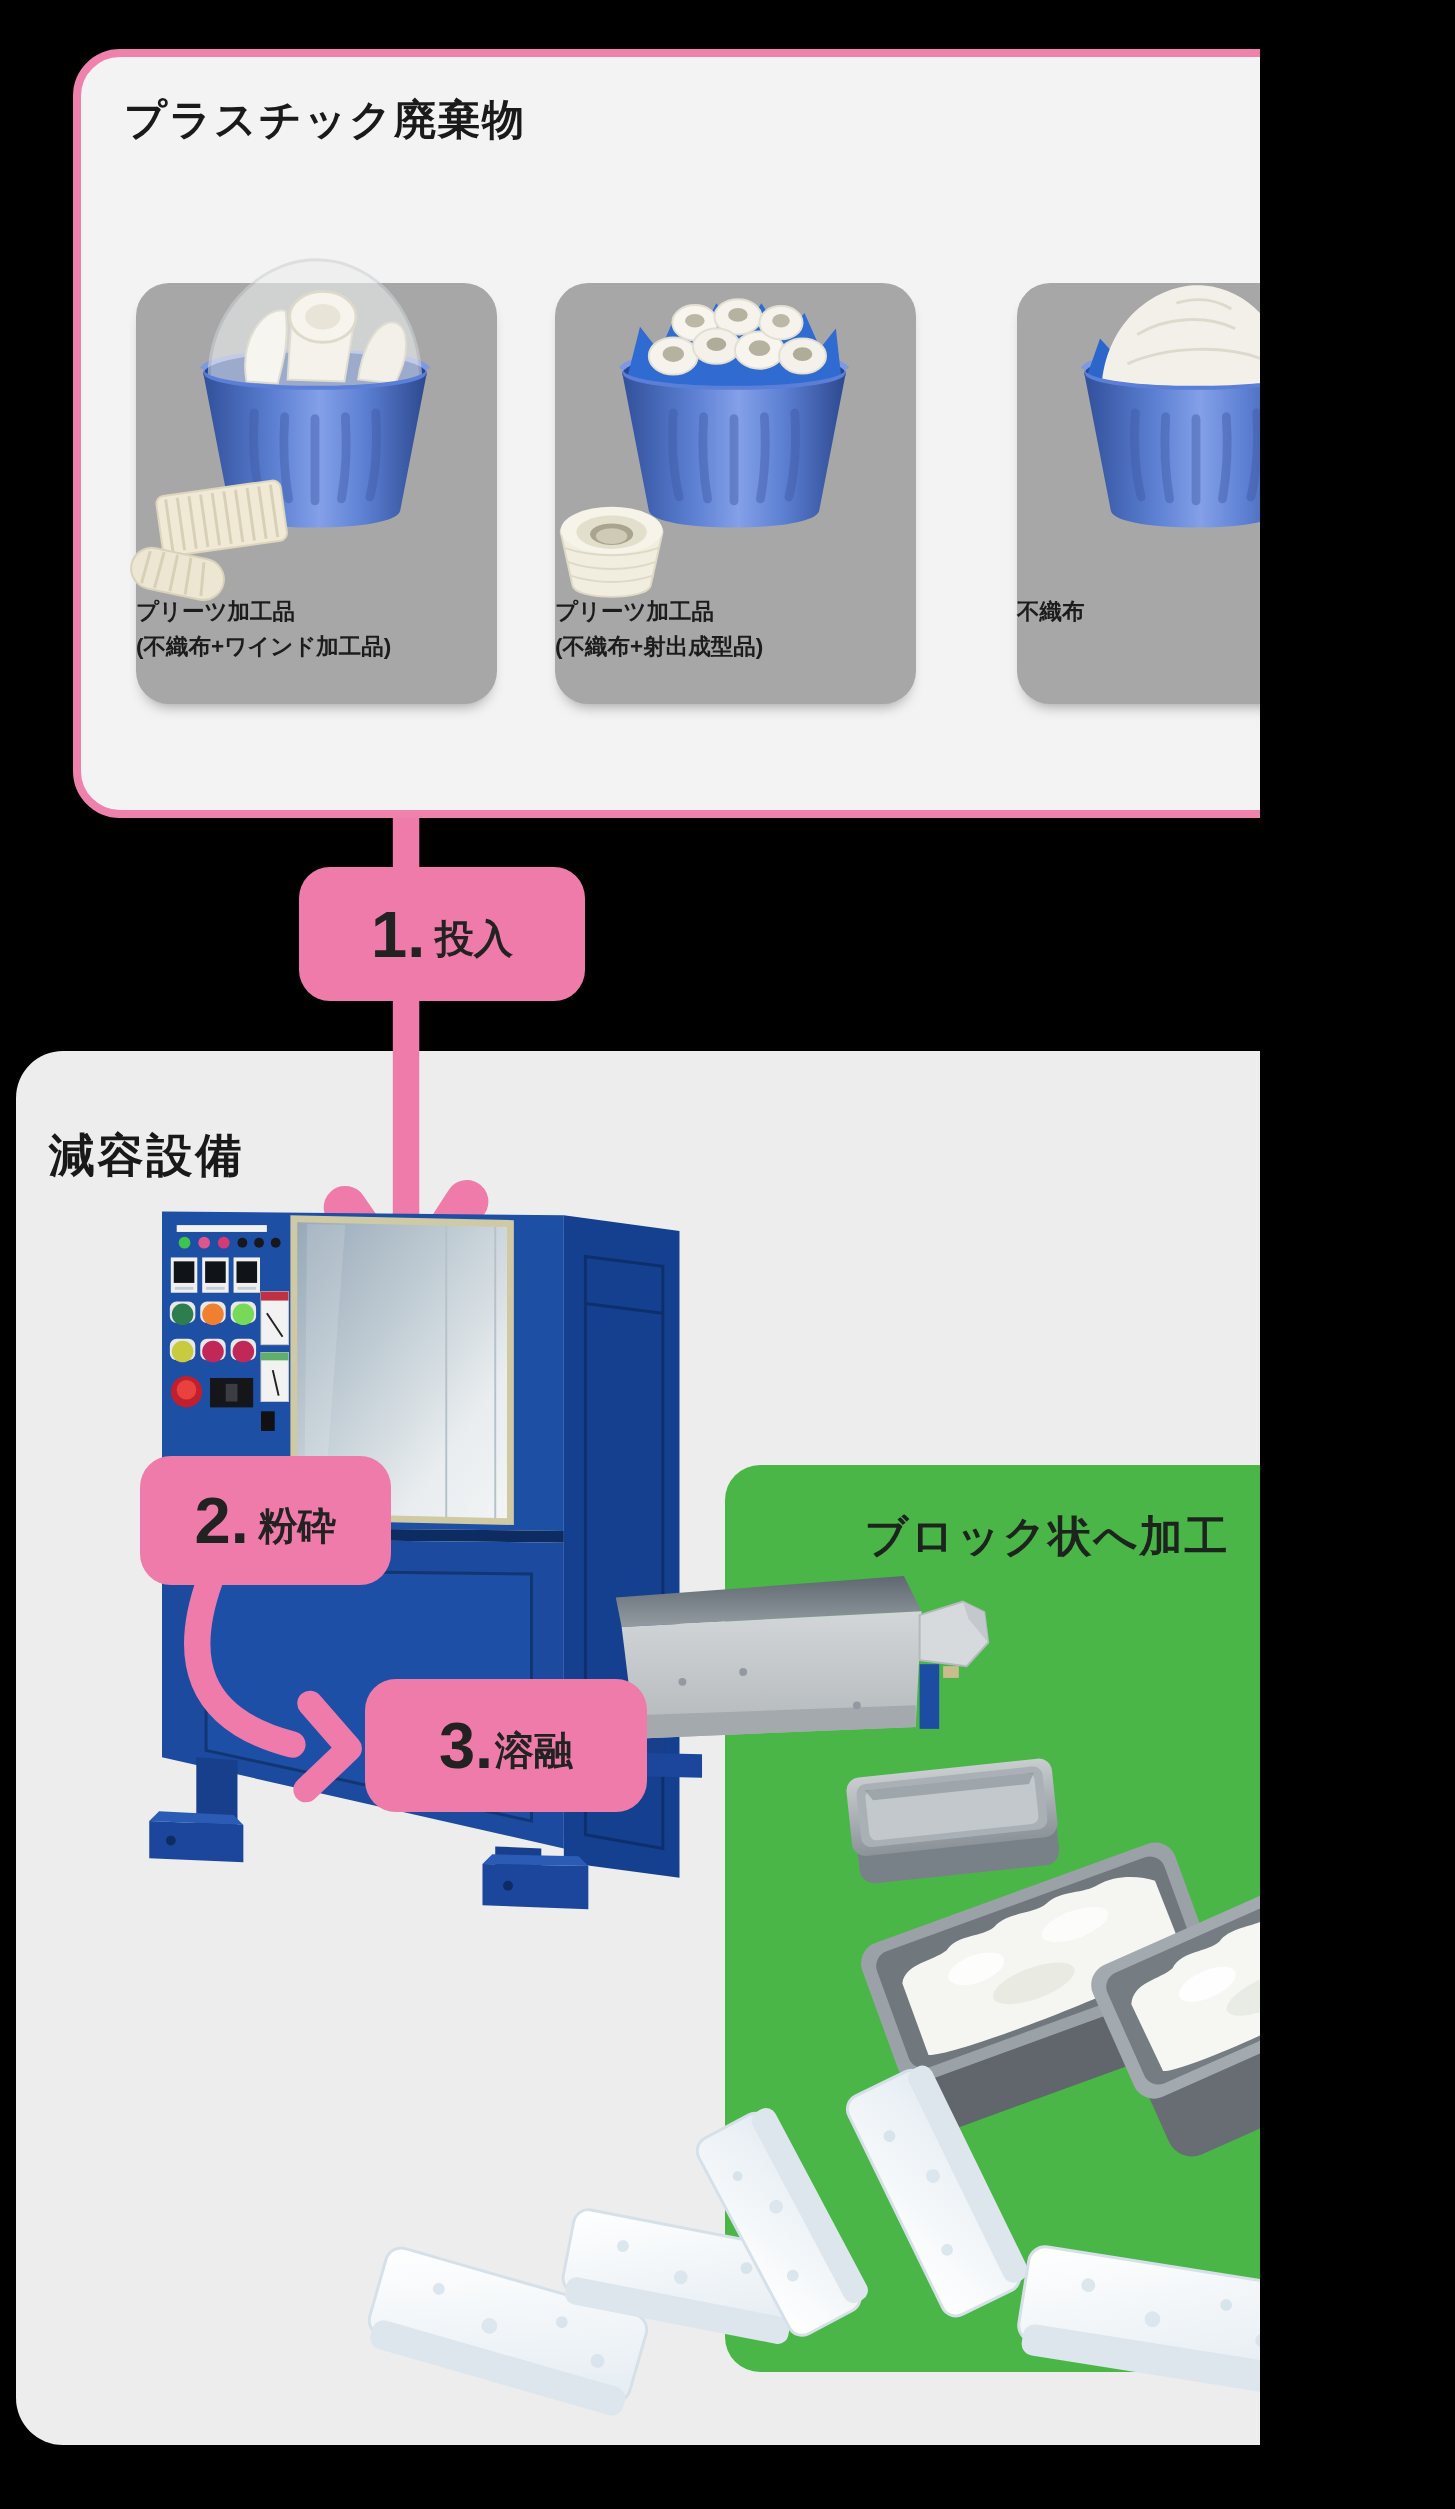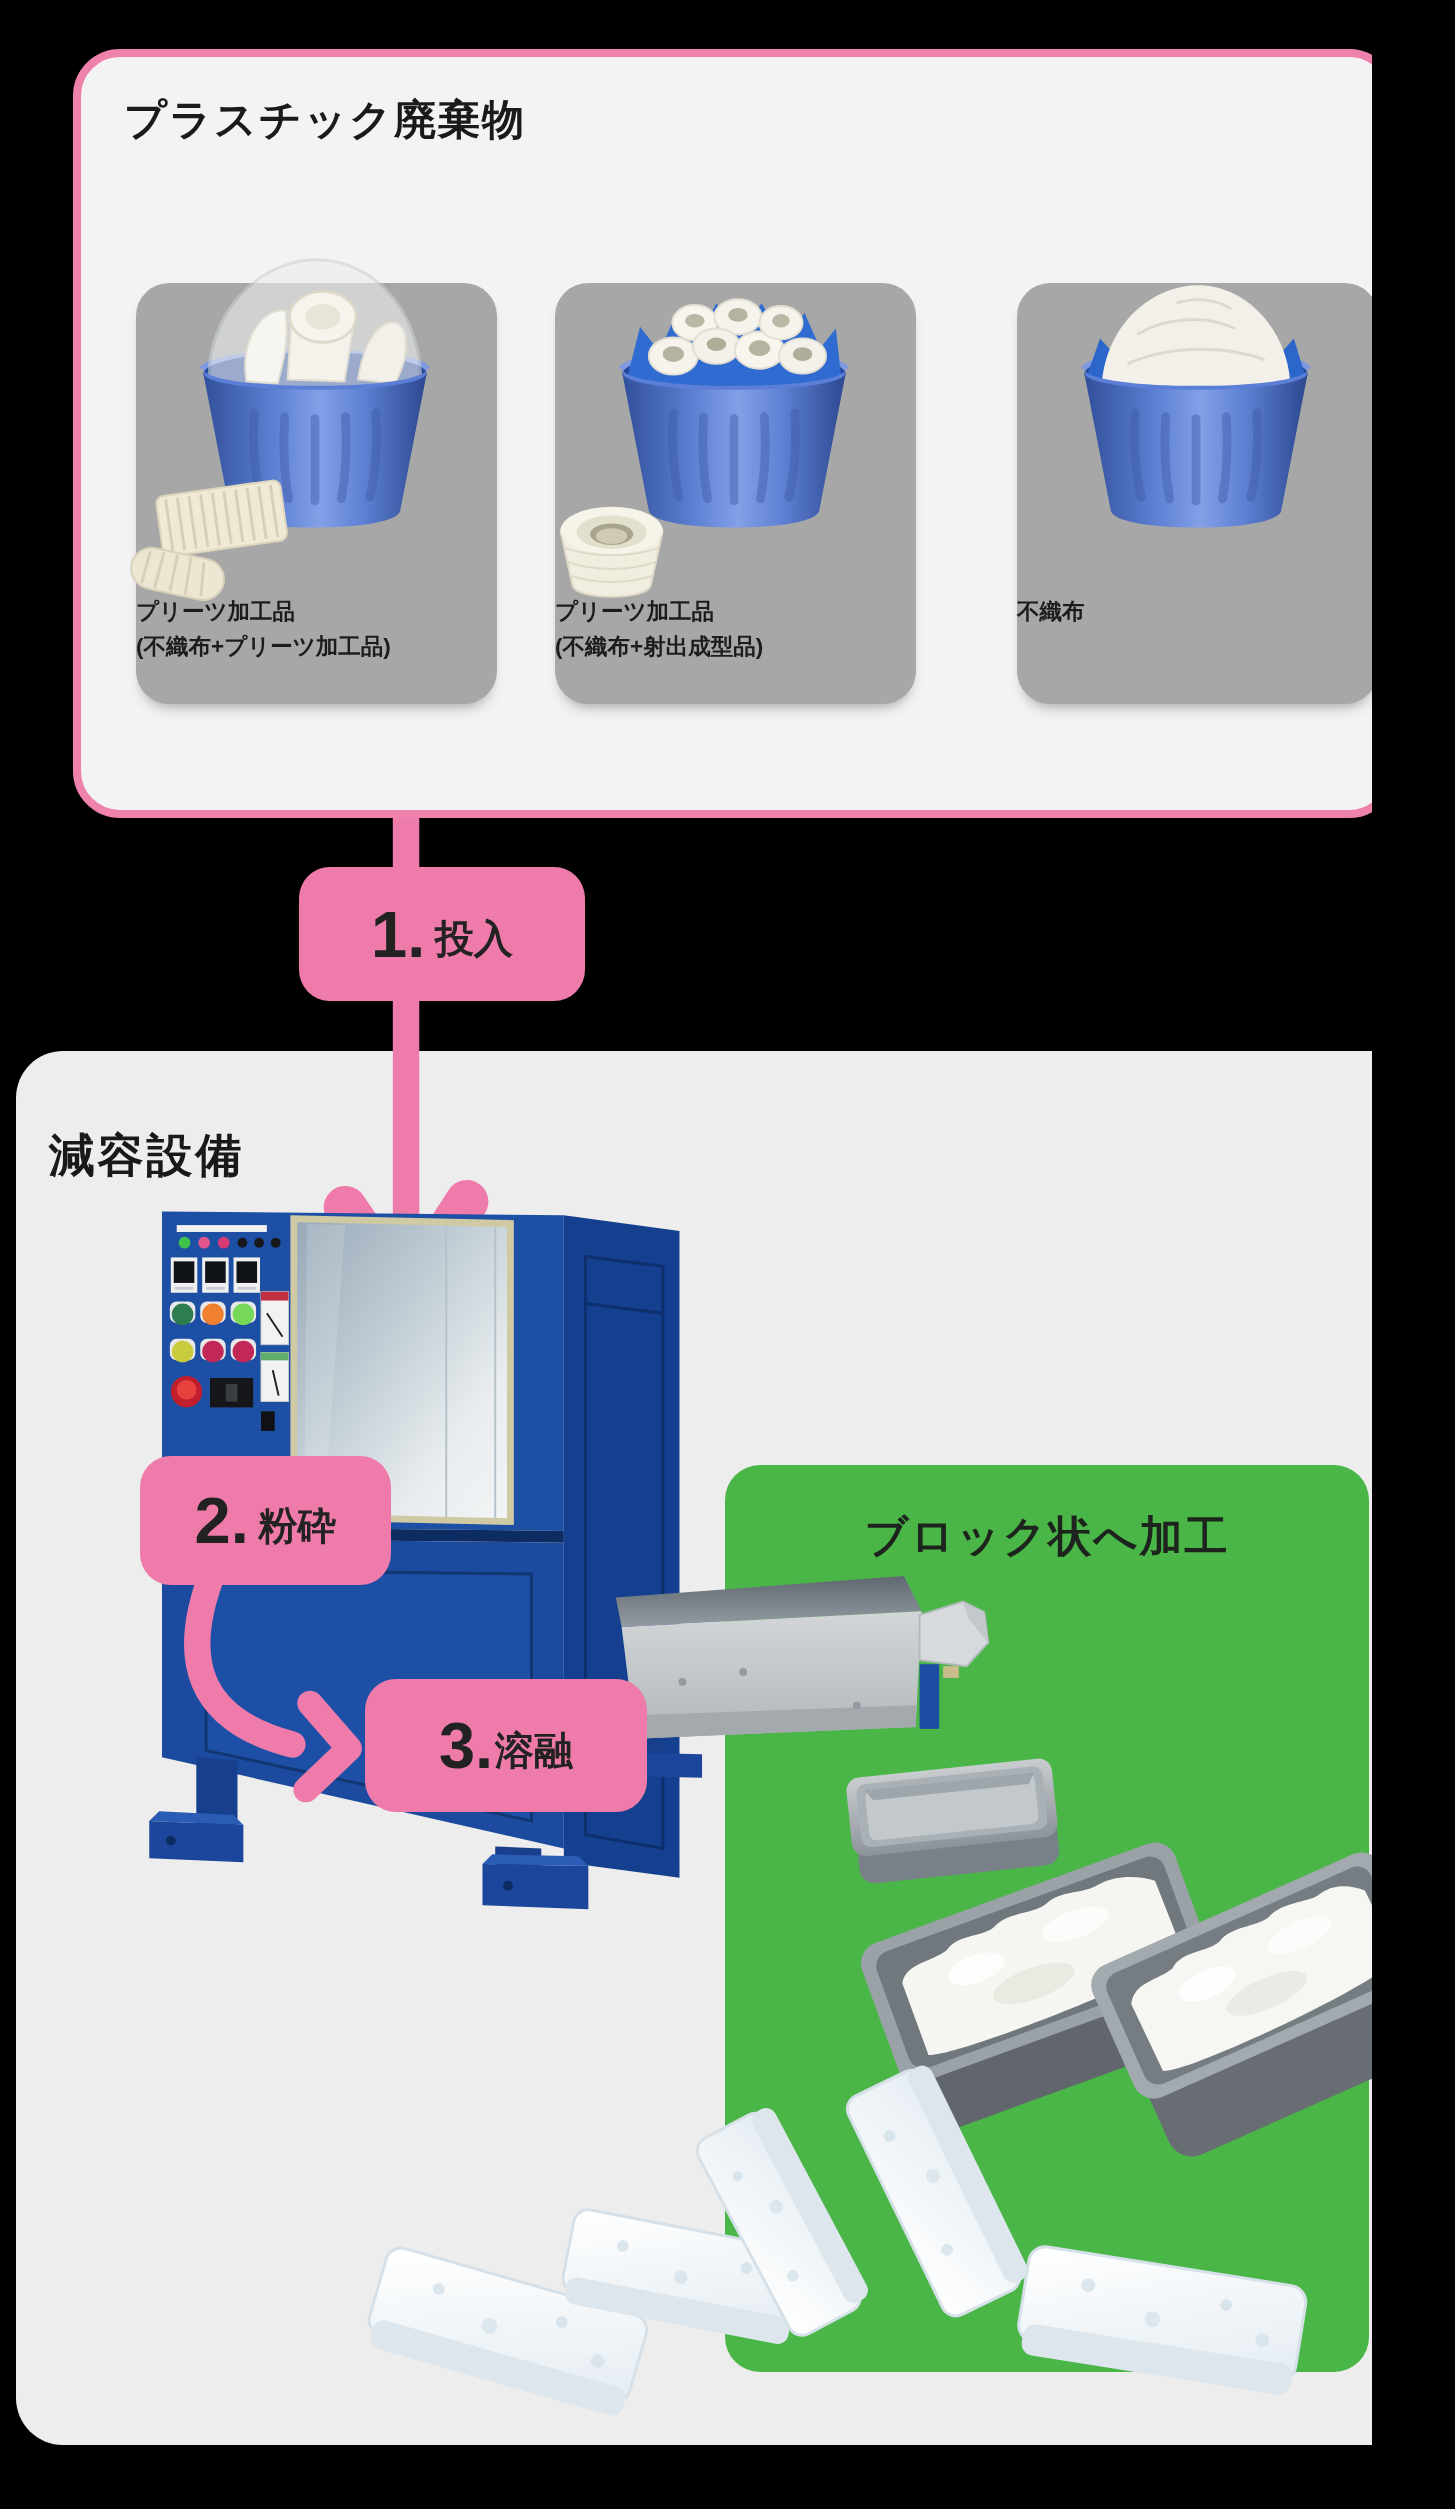--- a/index.html
+++ b/index.html
@@ -1,16 +1,16 @@
 <!DOCTYPE html>
 <html><head>
 <meta charset="utf-8">
 <style>
   html,body{margin:0;padding:0;background:#000;}
-  .canvas{position:relative;width:1372px;height:2509px;background:#000;overflow:hidden;
+  .canvas{position:relative;width:1260px;height:2509px;background:#000;overflow:hidden;
           font-family:"Liberation Sans","DejaVu Sans",sans-serif;color:#1c1c1c;}
   .panel{position:absolute;box-sizing:border-box;}
   
   .waste-box{left:73px;top:49px;width:1323px;height:769px;background:#f4f3f3;
              border:8.8px solid #ef81ad;border-radius:47px;z-index:10;}
   .waste-title{position:absolute;left:43px;top:35px;font-size:42px;font-weight:900;
                letter-spacing:2px;color:#1a1a1a;margin:0;}
   .card{position:absolute;top:226px;width:361px;height:421px;background:#a7a7a7;
         border-radius:33px;box-shadow:0 9.8px 13.7px -7.8px rgba(0,0,0,.35);}
   .card-label{position:absolute;top:312px;left:0;width:100%;margin:0;text-align:left;
@@ -94,21 +94,21 @@
           <rect x="0" y="0" width="96" height="42" rx="21" fill="#ece6d2" stroke="#d9d2ba" stroke-width="2"></rect>
           <g stroke="#d8d0b6" stroke-width="3">
             <line x1="16" y1="4" x2="14" y2="38"></line>
               <line x1="30" y1="2" x2="28" y2="40"></line>
             <line x1="44" y1="2" x2="44" y2="40"></line>
               <line x1="58" y1="2" x2="60" y2="40"></line>
             <line x1="72" y1="4" x2="76" y2="38"></line>
           </g>
         </g>
       </svg>
-      <p class="card-label"><span>プリーツ加工品</span><br><span>(不織布+プリーツ加工品)</span></p>
+      <p class="card-label"><span>プリーツ加工品</span><br><span>(不織布+ワインド加工品)</span></p>
     </div>
 
     <div class="card" style="left:474px;">
       <svg class="bin-svg" viewBox="0 0 383 360">
         <g transform="translate(191,126)">
           <path d="M-114,-4 C-104,-26 104,-26 114,-4" stroke="#7e99e0" stroke-width="8" fill="none"></path>
           <ellipse cx="0" cy="0" rx="114" ry="22" fill="#24479b"></ellipse>
           <path d="M-110,8 L-96,-48 L-76,-22 L-58,-64 L-40,-30 L-18,-72 L6,-38 L28,-72 L50,-36 L72,-62 L88,-26 L104,-46 L110,8 C60,26 -60,26 -110,8 Z" fill="#2f6bd1"></path>
           <g>
             <g transform="translate(-62,-18)">

